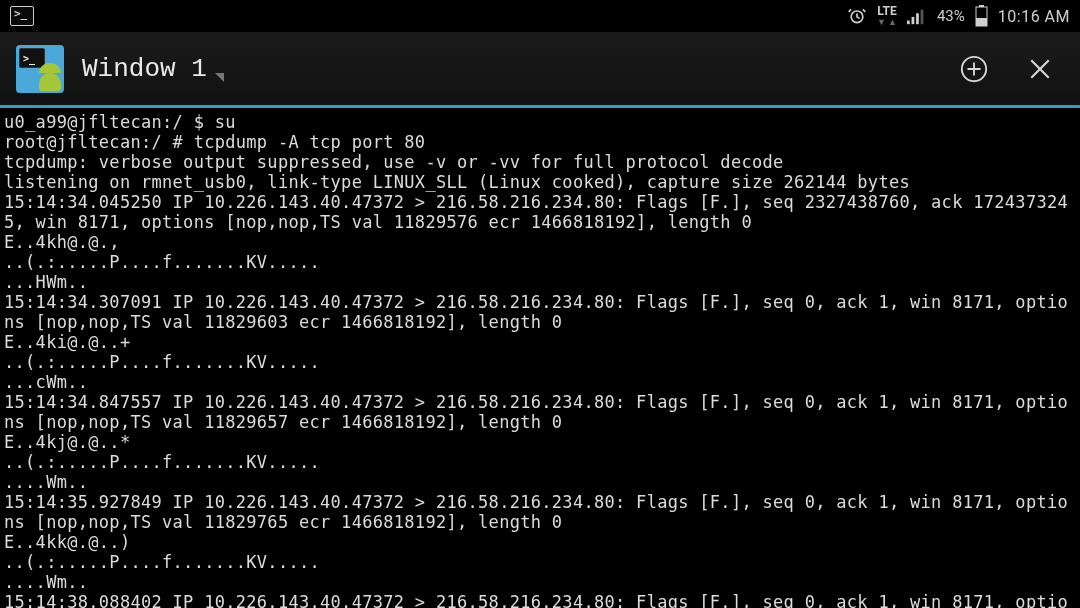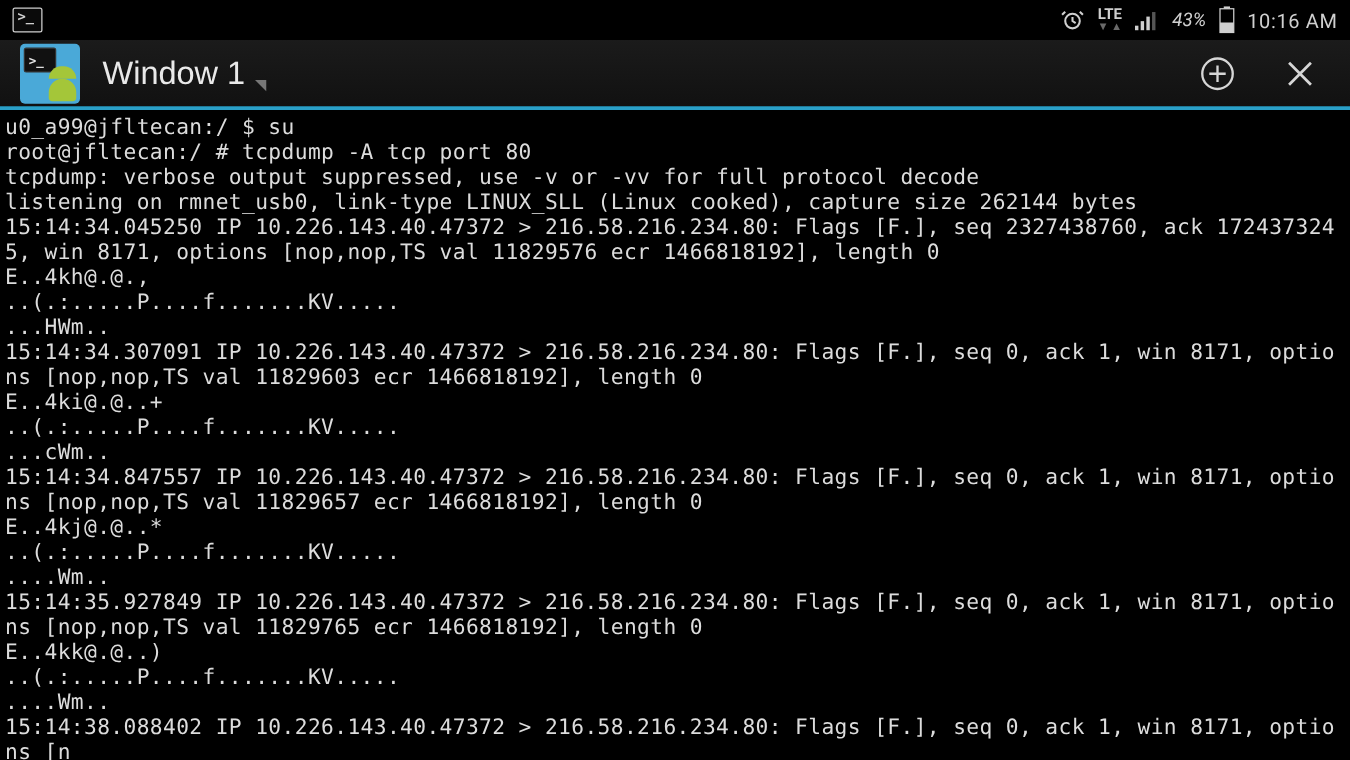--- a/index.html
+++ b/index.html
@@ -28,28 +28,28 @@
   .status-clock { font-size: 16px; font-weight: 400; letter-spacing: .5px; }
   .lte-box {
     display: flex; flex-direction: column; align-items: center; line-height: 1;
     font-size: 12px; font-weight: 700;
   }
   .lte-arrows { display: flex; gap: 2px; margin-top: 1px; }
   .lte-arrow { font-size: 9px; color: #6a6a6a; }
 
   
   .app-bar {
-    height: 56px;
+    height: 76px;
     background: linear-gradient(#1b1b1b, #111);
     border-bottom: 3px solid #2aa0c8;
     display: flex;
     align-items: center;
     padding: 0 16px;
     gap: 18px;
-    font-family: Liberation Sans, sans-serif;
+    font-family: Liberation Mono, monospace;
   }
   .app-icon {
     width: 48px; height: 48px;
     border-radius: 4px;
     background: #4aa9d8;
     position: relative;
     overflow: hidden;
   }
   .app-icon .term-mini {
     position: absolute; left: 3px; top: 3px;
@@ -139,21 +139,21 @@
       </div>
     </div>
     <span>
       <svg width="20" height="18" viewBox="0 0 22 18">
         <rect x="0" y="14" width="3" height="4" fill="#cfcfcf"></rect>
         <rect x="5" y="10" width="3" height="8" fill="#cfcfcf"></rect>
         <rect x="10" y="6" width="3" height="12" fill="#cfcfcf"></rect>
         <rect x="15" y="2" width="3" height="16" fill="#555"></rect>
       </svg>
     </span>
-    <span style="font-size:15px;font-style:italic;">43%</span>
+    <span style="font-size:15px;">43%</span>
     <span>
       <svg width="13" height="22" viewBox="0 0 13 22">
         <rect x="4" y="0" width="5" height="2" fill="#cfcfcf"></rect>
         <rect x="1" y="2" width="11" height="19" fill="none" stroke="#cfcfcf" stroke-width="1"></rect>
         <rect x="1" y="13" width="11" height="8" fill="#cfcfcf"></rect>
       </svg>
     </span>
     <span class="status-clock">10:16 AM</span>
   </div>
 </div>

